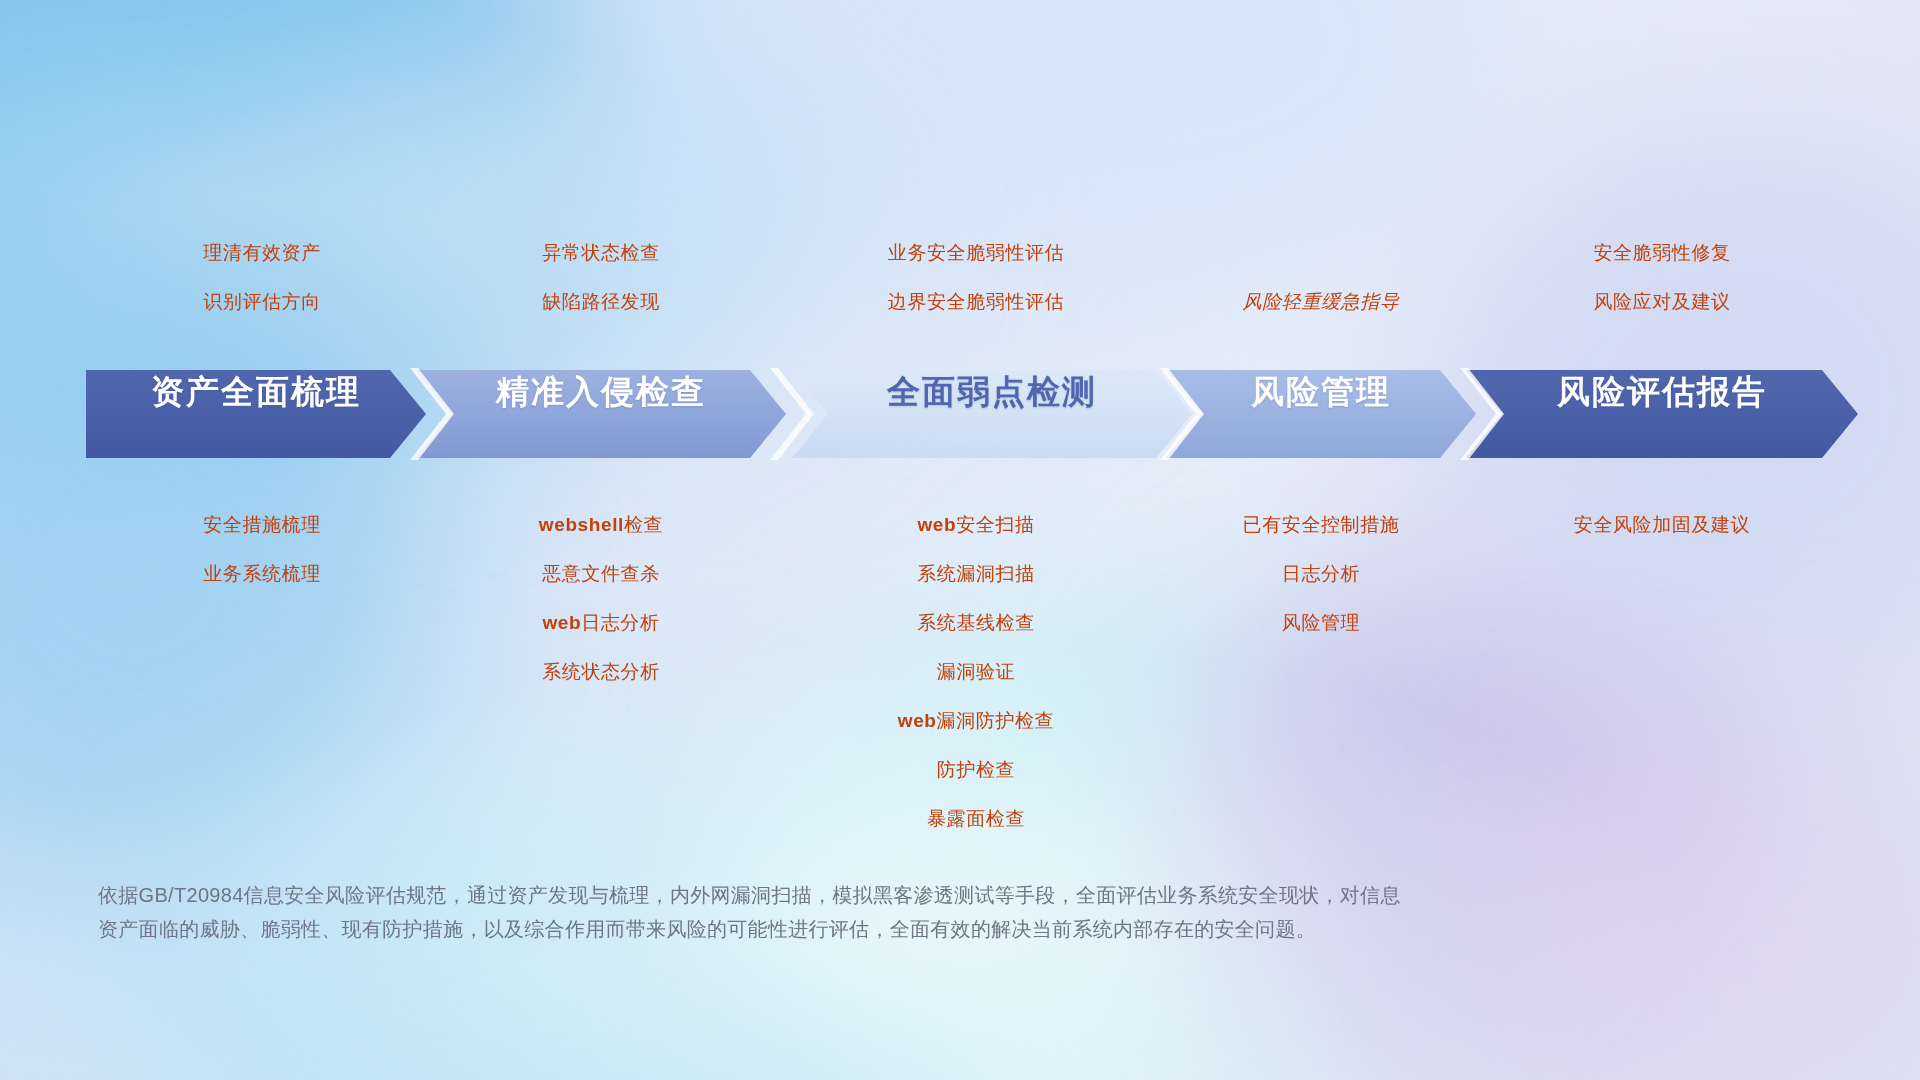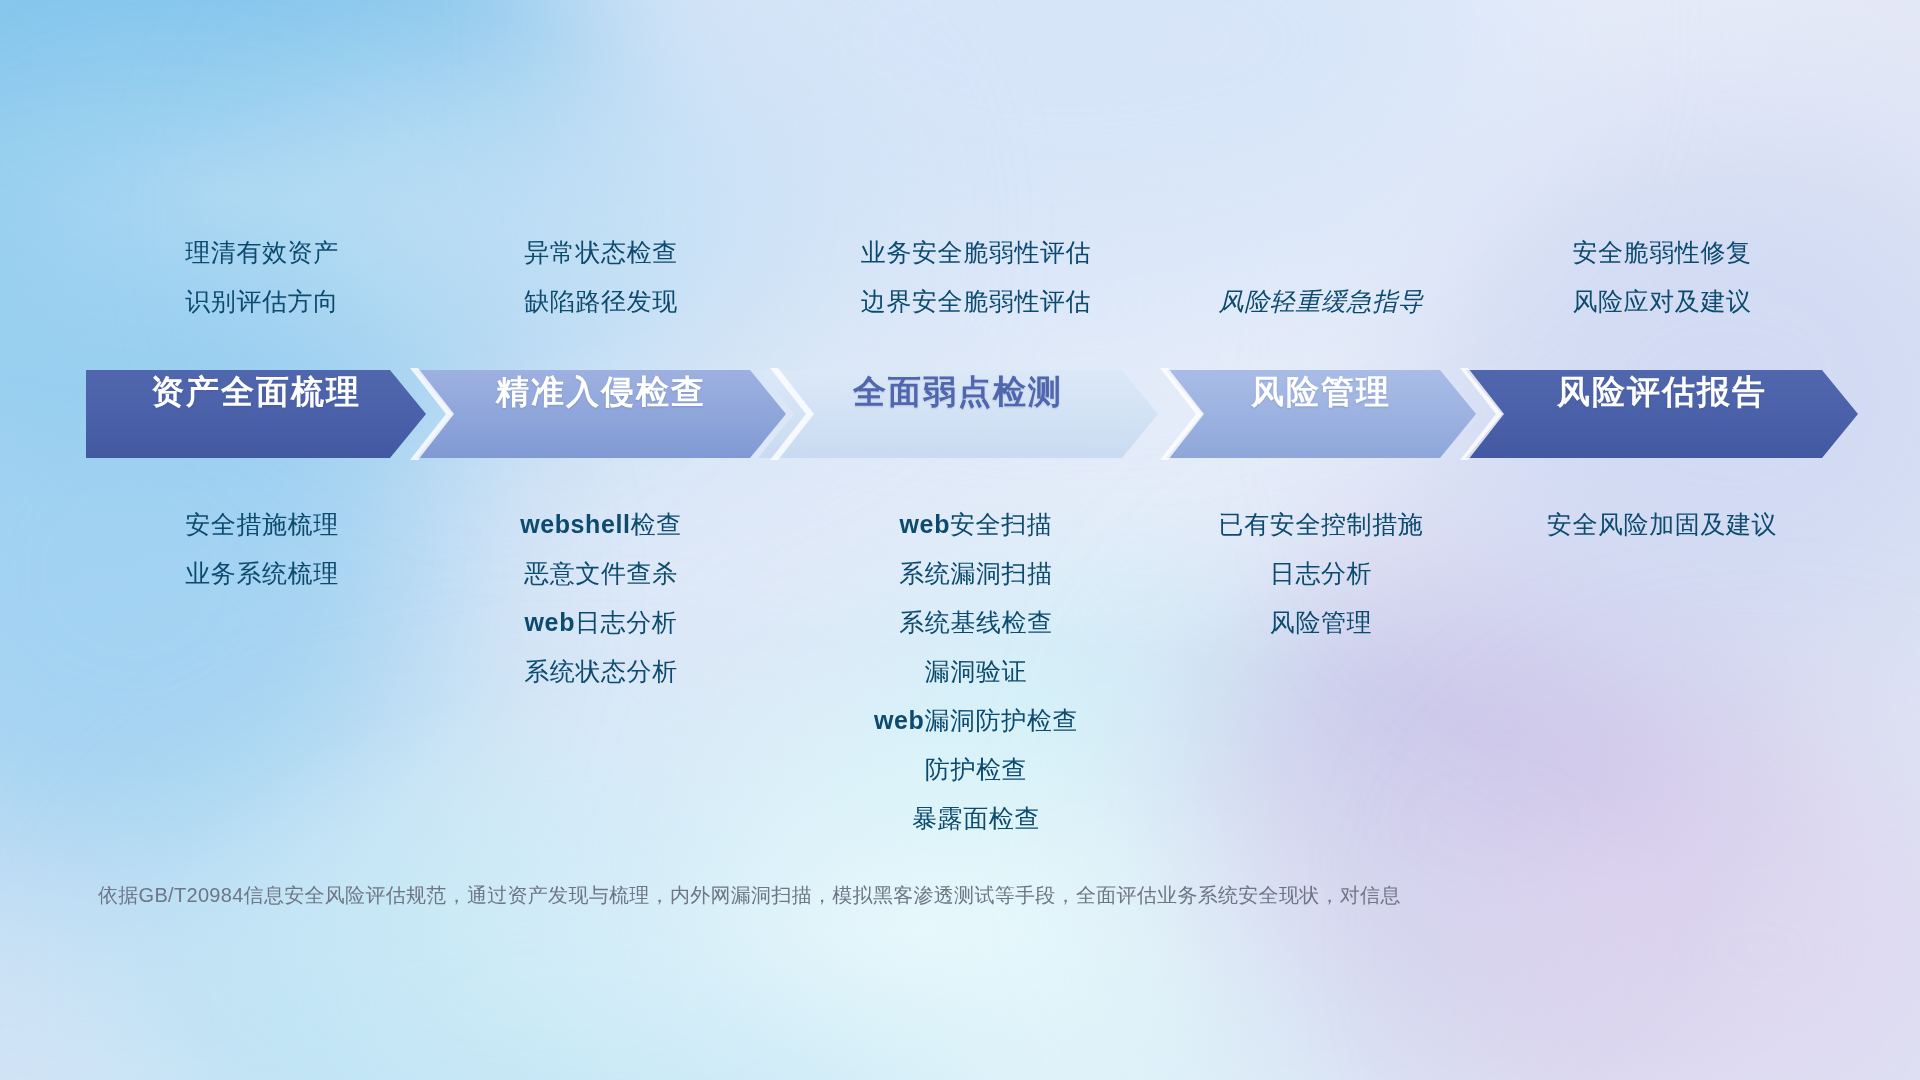--- a/index.html
+++ b/index.html
@@ -41,23 +41,23 @@
 
   .row-top { position: absolute; left: 0; right: 0; top: 228px; height: 110px; }
   .row-bot { position: absolute; left: 0; right: 0; top: 500px; }
 
   .col {
     position: absolute;
     text-align: center;
     color: #3e3f45;
   }
   .col .item {
-    font-size: 25px;
+    font-size: 19px;
     line-height: 49px;
-    color: #0c4a6e;
+    color: #c2410c;
     white-space: nowrap;
     letter-spacing: 0.6px;
   }
   .col .item b { font-weight: 700; }
 
   
   #ribbon {
     position: absolute;
     left: 86px; top: 370px;
     width: 1752px; height: 88px;
@@ -141,21 +141,21 @@
           <div class="item">风险应对及建议</div>
         </div>
       </div>
     <div id="ribbon">
         <div class="arrow first" style="left: 0px; width: 340px; z-index: 10; background: linear-gradient(rgb(80, 103, 174) 0%, rgb(74, 97, 169) 55%, rgb(66, 89, 162) 100%);">
           <span class="label" style="color: rgb(255, 255, 255);">资产全面梳理</span>
         </div>
         <div class="arrow notch" style="left: 330px; width: 370px; z-index: 9; background: linear-gradient(rgb(157, 176, 224) 0%, rgb(142, 165, 218) 55%, rgb(128, 153, 211) 100%);">
           <span class="label" style="color: rgb(255, 255, 255);">精准入侵检查</span>
         </div>
-        <div class="arrow notch" style="left: 672px; width: 400px; z-index: 8; background: linear-gradient(rgba(219, 232, 247, 0.88) 0%, rgba(208, 224, 244, 0.88) 55%, rgba(198, 216, 240, 0.88) 100%);">
+        <div class="arrow notch" style="left: 706px; width: 400px; z-index: 8; background: linear-gradient(rgba(219, 232, 247, 0.88) 0%, rgba(208, 224, 244, 0.88) 55%, rgba(198, 216, 240, 0.88) 100%);">
           <span class="label" style="color: rgb(80, 102, 174);">全面弱点检测</span>
         </div>
         <div class="arrow notch" style="left: 1080px; width: 310px; z-index: 7; background: linear-gradient(rgb(168, 188, 230) 0%, rgb(155, 177, 224) 55%, rgb(142, 166, 217) 100%);">
           <span class="label" style="color: rgb(255, 255, 255);">风险管理</span>
         </div>
         <div class="arrow notch" style="left: 1380px; width: 392px; z-index: 6; background: linear-gradient(rgb(80, 103, 174) 0%, rgb(74, 97, 169) 55%, rgb(66, 89, 162) 100%);">
           <span class="label" style="color: rgb(255, 255, 255);">风险评估报告</span>
         </div>
         <span class="sep" style="left: 324px; z-index: 20; background: rgba(255, 255, 255, 0.8);"></span>
         <span class="sep" style="left: 684px; z-index: 20; background: rgba(255, 255, 255, 0.8);"></span>
@@ -187,15 +187,16 @@
           <div class="item">日志分析</div>
           <div class="item">风险管理</div>
         </div>
         <div class="col" style="left: 1422px; width: 480px; top: 0px;">
           <div class="item">安全风险加固及建议</div>
         </div>
       </div>
 
     <div id="footer">
       <p>依据GB/T20984信息安全风险评估规范，通过资产发现与梳理，内外网漏洞扫描，模拟黑客渗透测试等手段，全面评估业务系统安全现状，对信息</p>
+      <p>资产面临的威胁、脆弱性、现有防护措施，以及综合作用而带来风险的可能性进行评估，全面有效的解决当前系统内部存在的安全问题。</p>
     </div>
   </div>
 </div>
 
 </body></html>

